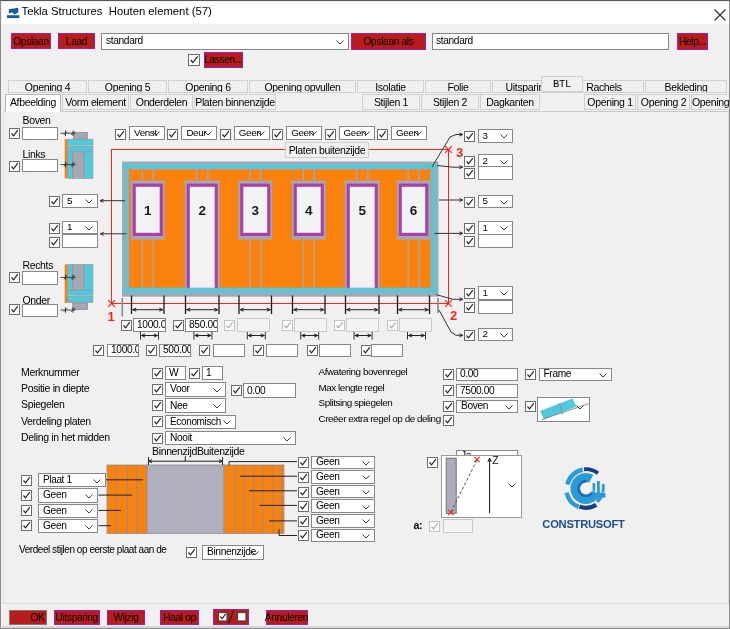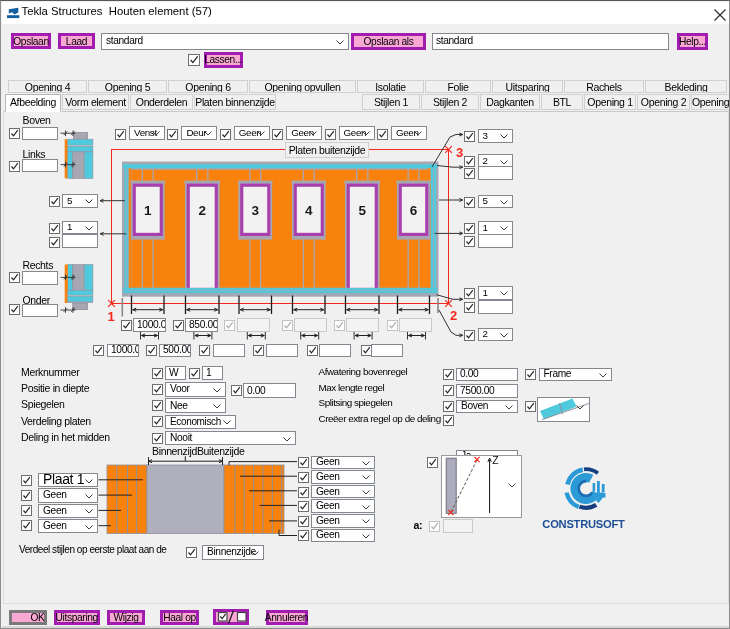--- a/index.html
+++ b/index.html
@@ -4,21 +4,21 @@
 * { margin:0; padding:0; box-sizing:border-box; }
 html,body { width:730px; height:629px; }
 body { font-family:"Liberation Sans", sans-serif; background:#f0f0f0; position:relative;
        border:1px solid #8c8c8c; border-top:1px solid #565656; overflow:hidden; }
 #titlebar { position:absolute; left:1px; top:1px; width:728px; height:22px; background:#fff; }
 #title { position:absolute; left:20.5px; top:3.5px; font-size:11.3px; color:#000; white-space:pre; }
 #panel { position:absolute; left:2px; top:110px; width:726px; height:493px;
          border:1px solid #dcdcdc; border-top:1px solid #c8c8c8; }
 #botband { position:absolute; left:1px; top:624.5px; width:728px; height:4px; background:#d8d8d8; }
 .lbl { position:absolute; white-space:nowrap; line-height:1.18; letter-spacing:-0.35px; }
-.btn { position:absolute; background:#f9a8d4; border:3px solid #a21caf; color:#000; letter-spacing:-0.35px;
+.btn { position:absolute; background:#b91c1c; border:1px solid #a21caf; color:#000; letter-spacing:-0.35px;
        display:flex; align-items:center; justify-content:center; white-space:nowrap; }
 .tb { position:absolute; background:#fff; border:1px solid #828790; color:#000; overflow:hidden; }
 .tb span { position:absolute; left:3px; top:50%; transform:translateY(-54%); white-space:nowrap; letter-spacing:-0.35px; }
 .tb.dis { background:#f3f3f3; border-color:#c9c9c9; color:#8a8a8a; }
 .dd { position:absolute; background:#fff; border:1px solid #828790; color:#000; overflow:hidden; }
 .dd span { position:absolute; left:4px; top:50%; transform:translateY(-54%); white-space:nowrap; letter-spacing:-0.35px; }
 .dd .chv { position:absolute; }
 .cb { position:absolute; background:#fff; border:1px solid #6e6e6e; display:flex;
       align-items:center; justify-content:center; }
 .cb.dis { border-color:#c3c3c3; background:#fdfdfd; }
@@ -295,21 +295,21 @@
 <div class="tab" style="left:563px;top:79px;width:80px;height:13px;line-height:13px;">Rachels</div>
 <div class="tab" style="left:644px;top:79px;width:82px;height:13px;line-height:13px;">Bekleding</div>
 <div class="tab act" style="left:4px;top:93px;width:56px;height:18px;line-height:15px;">Afbeelding</div>
 <div class="tab" style="left:61px;top:93px;width:67px;height:16px;line-height:15px;">Vorm element</div>
 <div class="tab" style="left:129px;top:93px;width:63px;height:16px;line-height:15px;">Onderdelen</div>
 <div class="tab" style="left:193px;top:93px;width:82px;height:16px;line-height:15px;">Platen binnenzijde</div>
 <div class="tab" style="left:284px;top:93px;width:84px;height:16px;line-height:15px;margin-top:48px;">Platen buitenzijde</div>
 <div class="tab" style="left:361px;top:93px;width:58px;height:16px;line-height:15px;">Stijlen 1</div>
 <div class="tab" style="left:420px;top:93px;width:58px;height:16px;line-height:15px;">Stijlen 2</div>
 <div class="tab" style="left:479px;top:93px;width:60px;height:16px;line-height:15px;">Dagkanten</div>
-<div class="tab" style="left:540px;top:93px;width:42px;height:16px;line-height:15px;">BTL</div>
+<div class="tab" style="left:540px;top:75px;width:42px;height:16px;line-height:15px;font-family:Liberation Mono, monospace;">BTL</div>
 <div class="tab" style="left:583px;top:93px;width:52px;height:16px;line-height:15px;">Opening 1</div>
 <div class="tab" style="left:636px;top:93px;width:53px;height:16px;line-height:15px;">Opening 2</div>
 <div class="tab" style="left:690px;top:93px;width:39px;height:16px;line-height:15px;">Opening 3</div>
 <div class="lbl" style="left:21.5px;top:113.4px;font-size:10.5px;color:#000;">Boven</div>
 <div class="cb" style="left:8px;top:126.5px;width:11px;height:11px;">
     <svg width="9" height="9" viewBox="0 0 9 9">
       <polyline points="1.5,4.5 3.5,6.8 7.8,1.2" fill="none" stroke="#222" stroke-width="1.15"></polyline>
     </svg>
   </div>
 <div class="tb" style="left:21px;top:125.5px;width:36px;height:13px;font-size:10.2px;">
@@ -755,21 +755,21 @@
     <svg class="chv" style="right:4px;top:4.2px" width="8" height="5" viewBox="0 0 8 5">
       <polyline points="0.5,0.5 4,4 7.5,0.5" fill="none" stroke="#3c3c3c" stroke-width="1.0"></polyline>
     </svg>
   </div>
 <div class="lbl" style="left:151px;top:444.3px;font-size:10.5px;color:#000;">BinnenzijdBuitenzijde</div>
 <div class="cb" style="left:19.5px;top:473.5px;width:11px;height:11px;">
     <svg width="9" height="9" viewBox="0 0 9 9">
       <polyline points="1.5,4.5 3.5,6.8 7.8,1.2" fill="none" stroke="#222" stroke-width="1.15"></polyline>
     </svg>
   </div>
-<div class="dd" style="left:37px;top:472.0px;width:60px;height:14.3px;font-size:14px;">
+<div class="dd" style="left:37px;top:472.0px;width:68px;height:14.3px;font-size:10px;">
     <span>Plaat 1</span>
     <svg class="chv" style="right:4px;top:4.7px" width="8" height="5" viewBox="0 0 8 5">
       <polyline points="0.5,0.5 4,4 7.5,0.5" fill="none" stroke="#3c3c3c" stroke-width="1.0"></polyline>
     </svg>
   </div>
 <div class="cb" style="left:19.5px;top:488.8px;width:11px;height:11px;">
     <svg width="9" height="9" viewBox="0 0 9 9">
       <polyline points="1.5,4.5 3.5,6.8 7.8,1.2" fill="none" stroke="#222" stroke-width="1.15"></polyline>
     </svg>
   </div>

